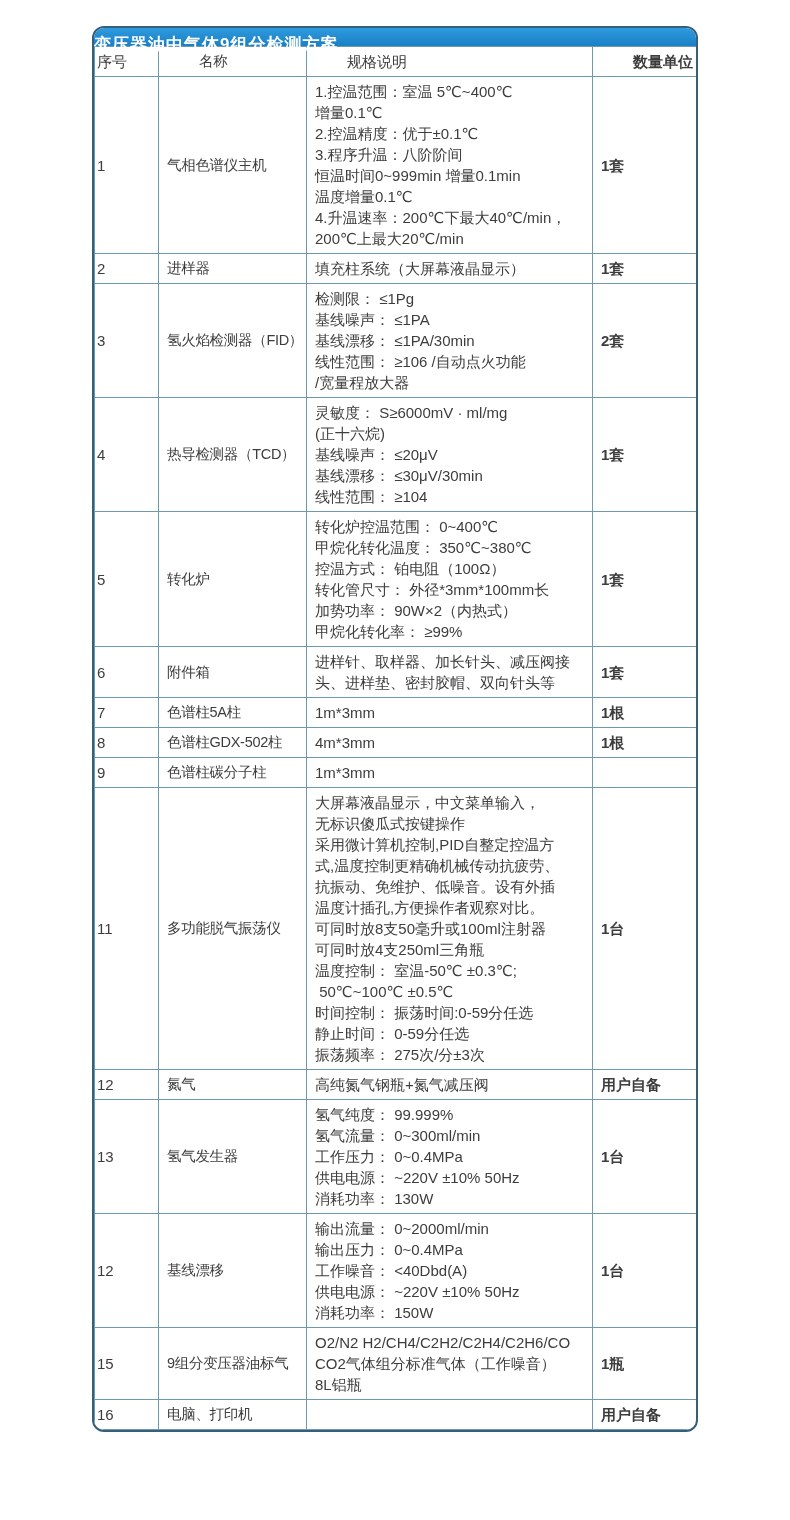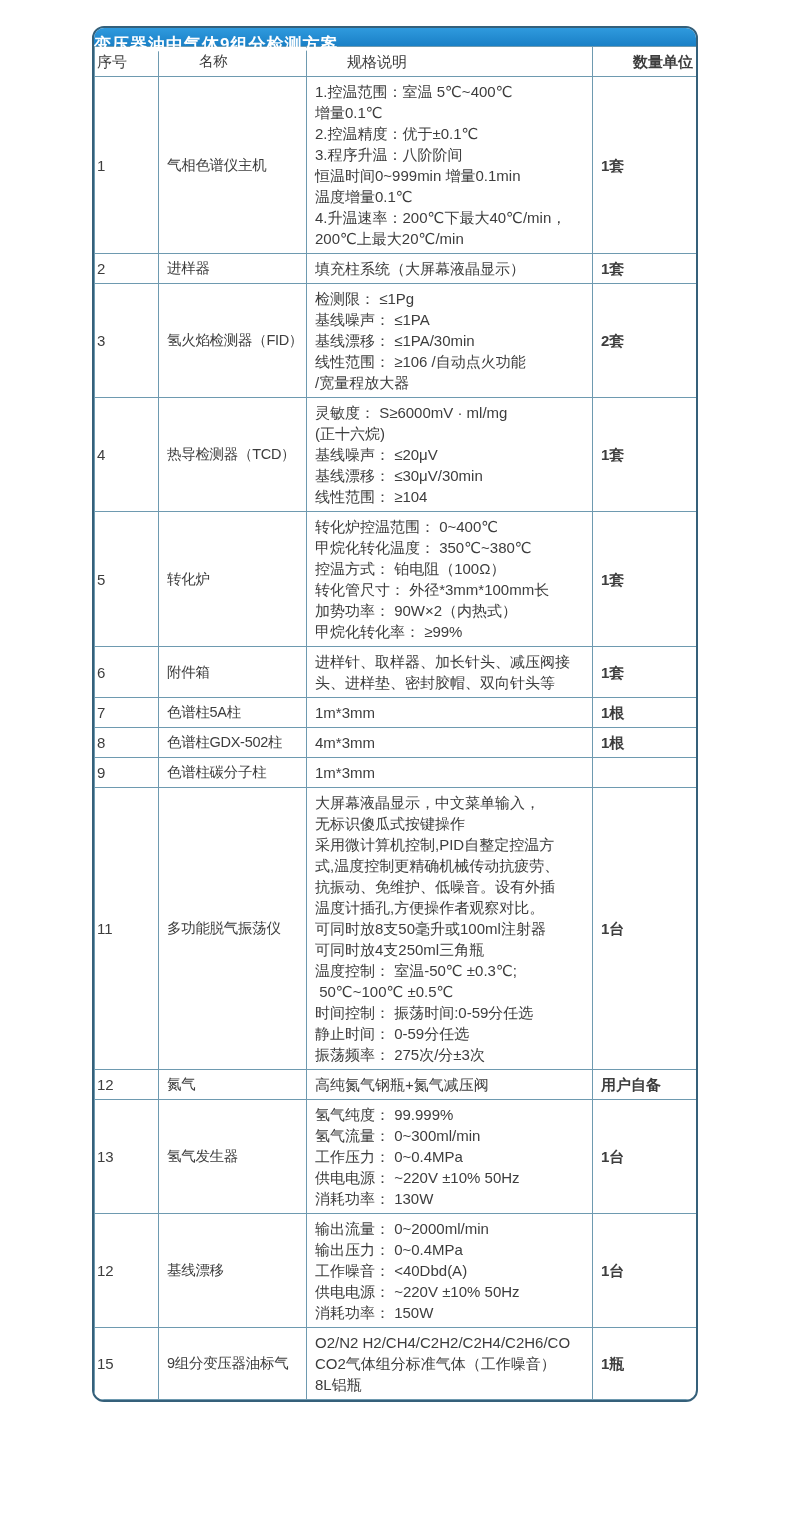--- a/index.html
+++ b/index.html
@@ -177,15 +177,21 @@
         <td class="qty-cell">1台</td>
       </tr>
       <tr>
         <td class="no-cell">15</td>
         <td class="name-cell">9组分变压器油标气</td>
         <td class="spec-cell">O2/N2 H2/CH4/C2H2/C2H4/C2H6/CO
 CO2气体组分标准气体（工作噪音）
 8L铝瓶</td>
         <td class="qty-cell">1瓶</td>
       </tr>
+      <tr>
+        <td class="no-cell">16</td>
+        <td class="name-cell">电脑、打印机</td>
+        <td class="spec-cell"></td>
+        <td class="qty-cell">用户自备</td>
+      </tr>
     </tbody>
   </table>
 </div>
 
 </body></html>

